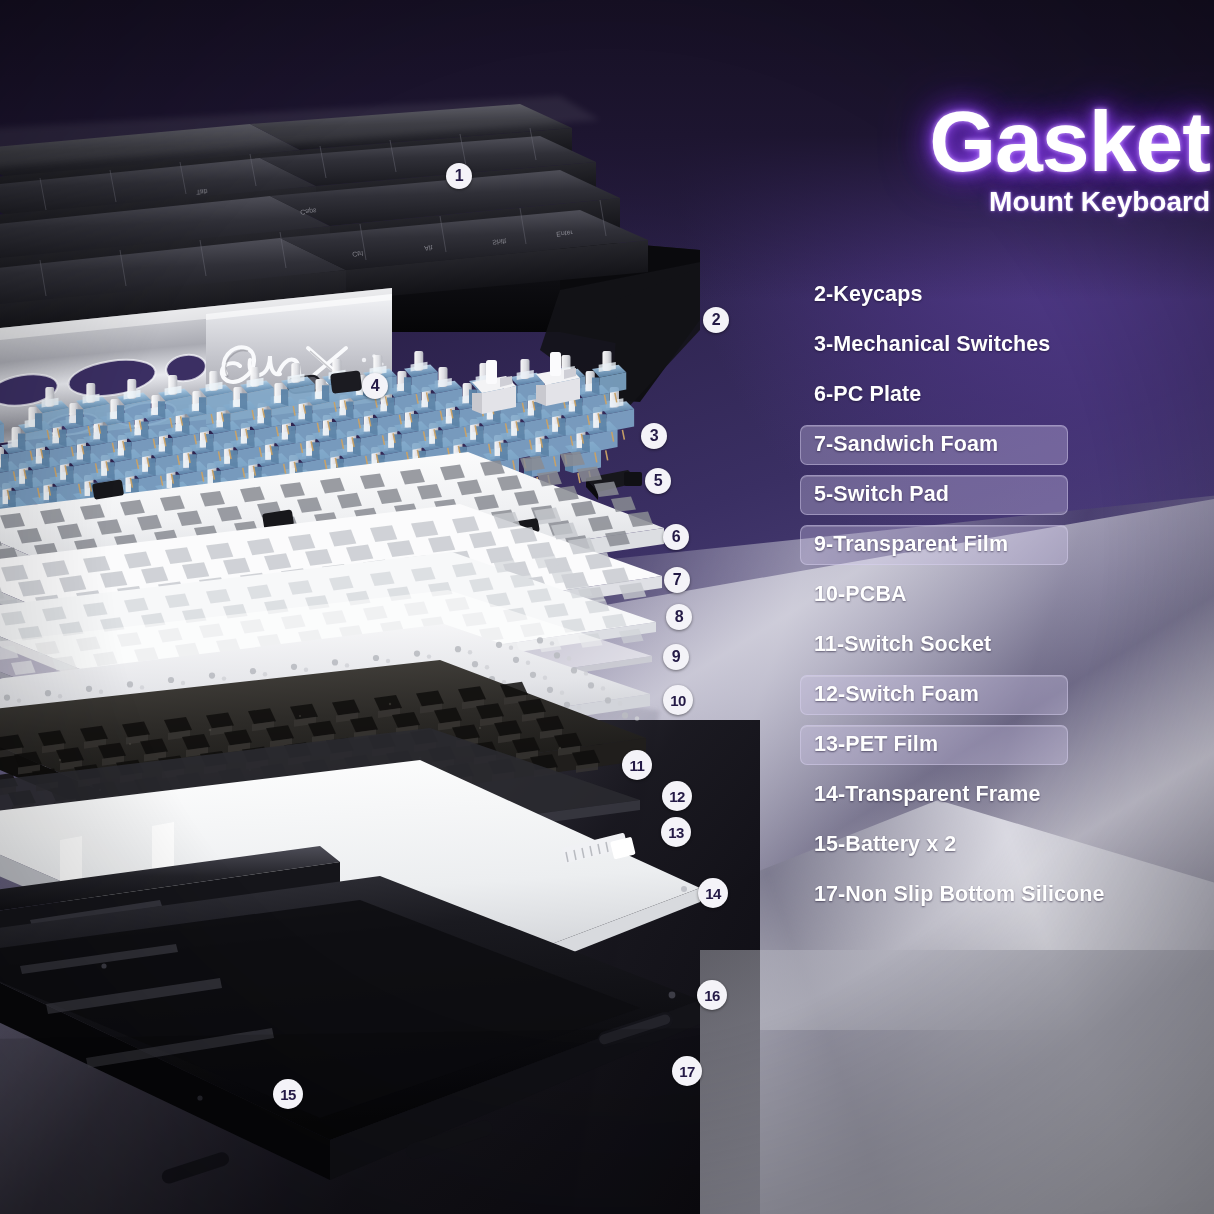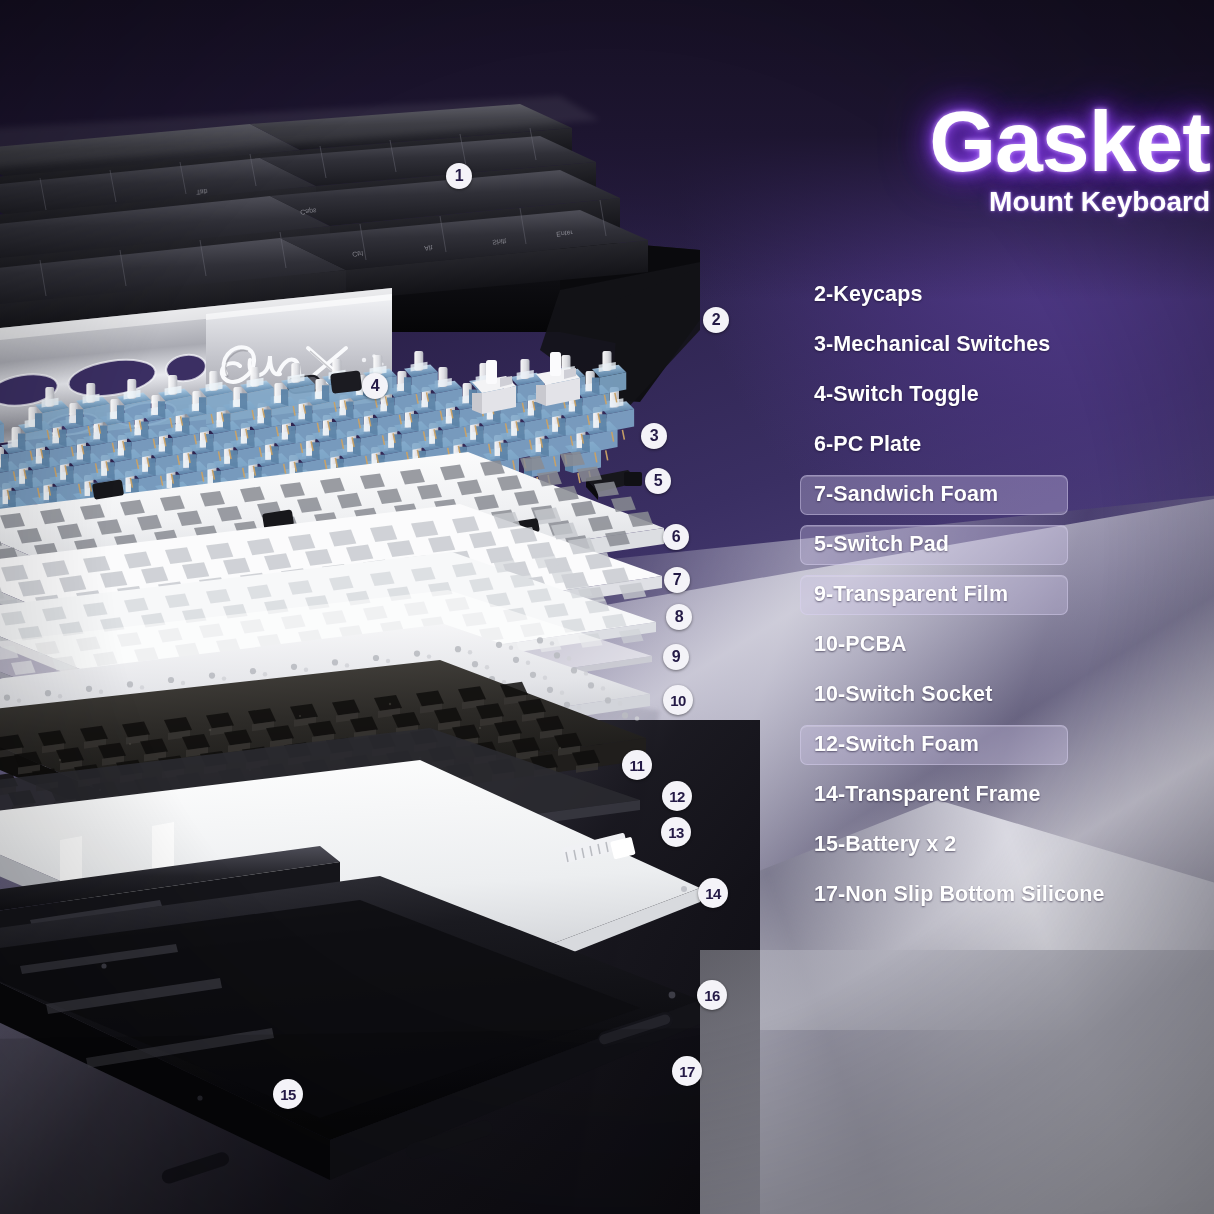--- a/index.html
+++ b/index.html
@@ -1265,42 +1265,42 @@
       <div class="title-sub">Mount Keyboard</div>
     </div>
     <div class="legend" id="legend">
         <div class="legend-item">
           <span class="lbl">2-Keycaps</span>
         </div>
         <div class="legend-item">
           <span class="lbl">3-Mechanical Switches</span>
         </div>
         <div class="legend-item">
-          <span class="lbl">4-Switch Toggle</span>
-        </div>
-        <div class="legend-item">
           <span class="lbl">6-PC Plate</span>
         </div>
         <div class="legend-item hl">
           <span class="lbl">7-Sandwich Foam</span>
         </div>
         <div class="legend-item hl">
           <span class="lbl">5-Switch Pad</span>
         </div>
         <div class="legend-item hl">
           <span class="lbl">9-Transparent Film</span>
         </div>
         <div class="legend-item">
           <span class="lbl">10-PCBA</span>
         </div>
         <div class="legend-item">
-          <span class="lbl">10-Switch Socket</span>
+          <span class="lbl">11-Switch Socket</span>
         </div>
         <div class="legend-item hl">
           <span class="lbl">12-Switch Foam</span>
+        </div>
+        <div class="legend-item hl">
+          <span class="lbl">13-PET Film</span>
         </div>
         <div class="legend-item">
           <span class="lbl">14-Transparent Frame</span>
         </div>
         <div class="legend-item">
           <span class="lbl">15-Battery x 2</span>
         </div>
         <div class="legend-item">
           <span class="lbl">17-Non Slip Bottom Silicone</span>
         </div>

